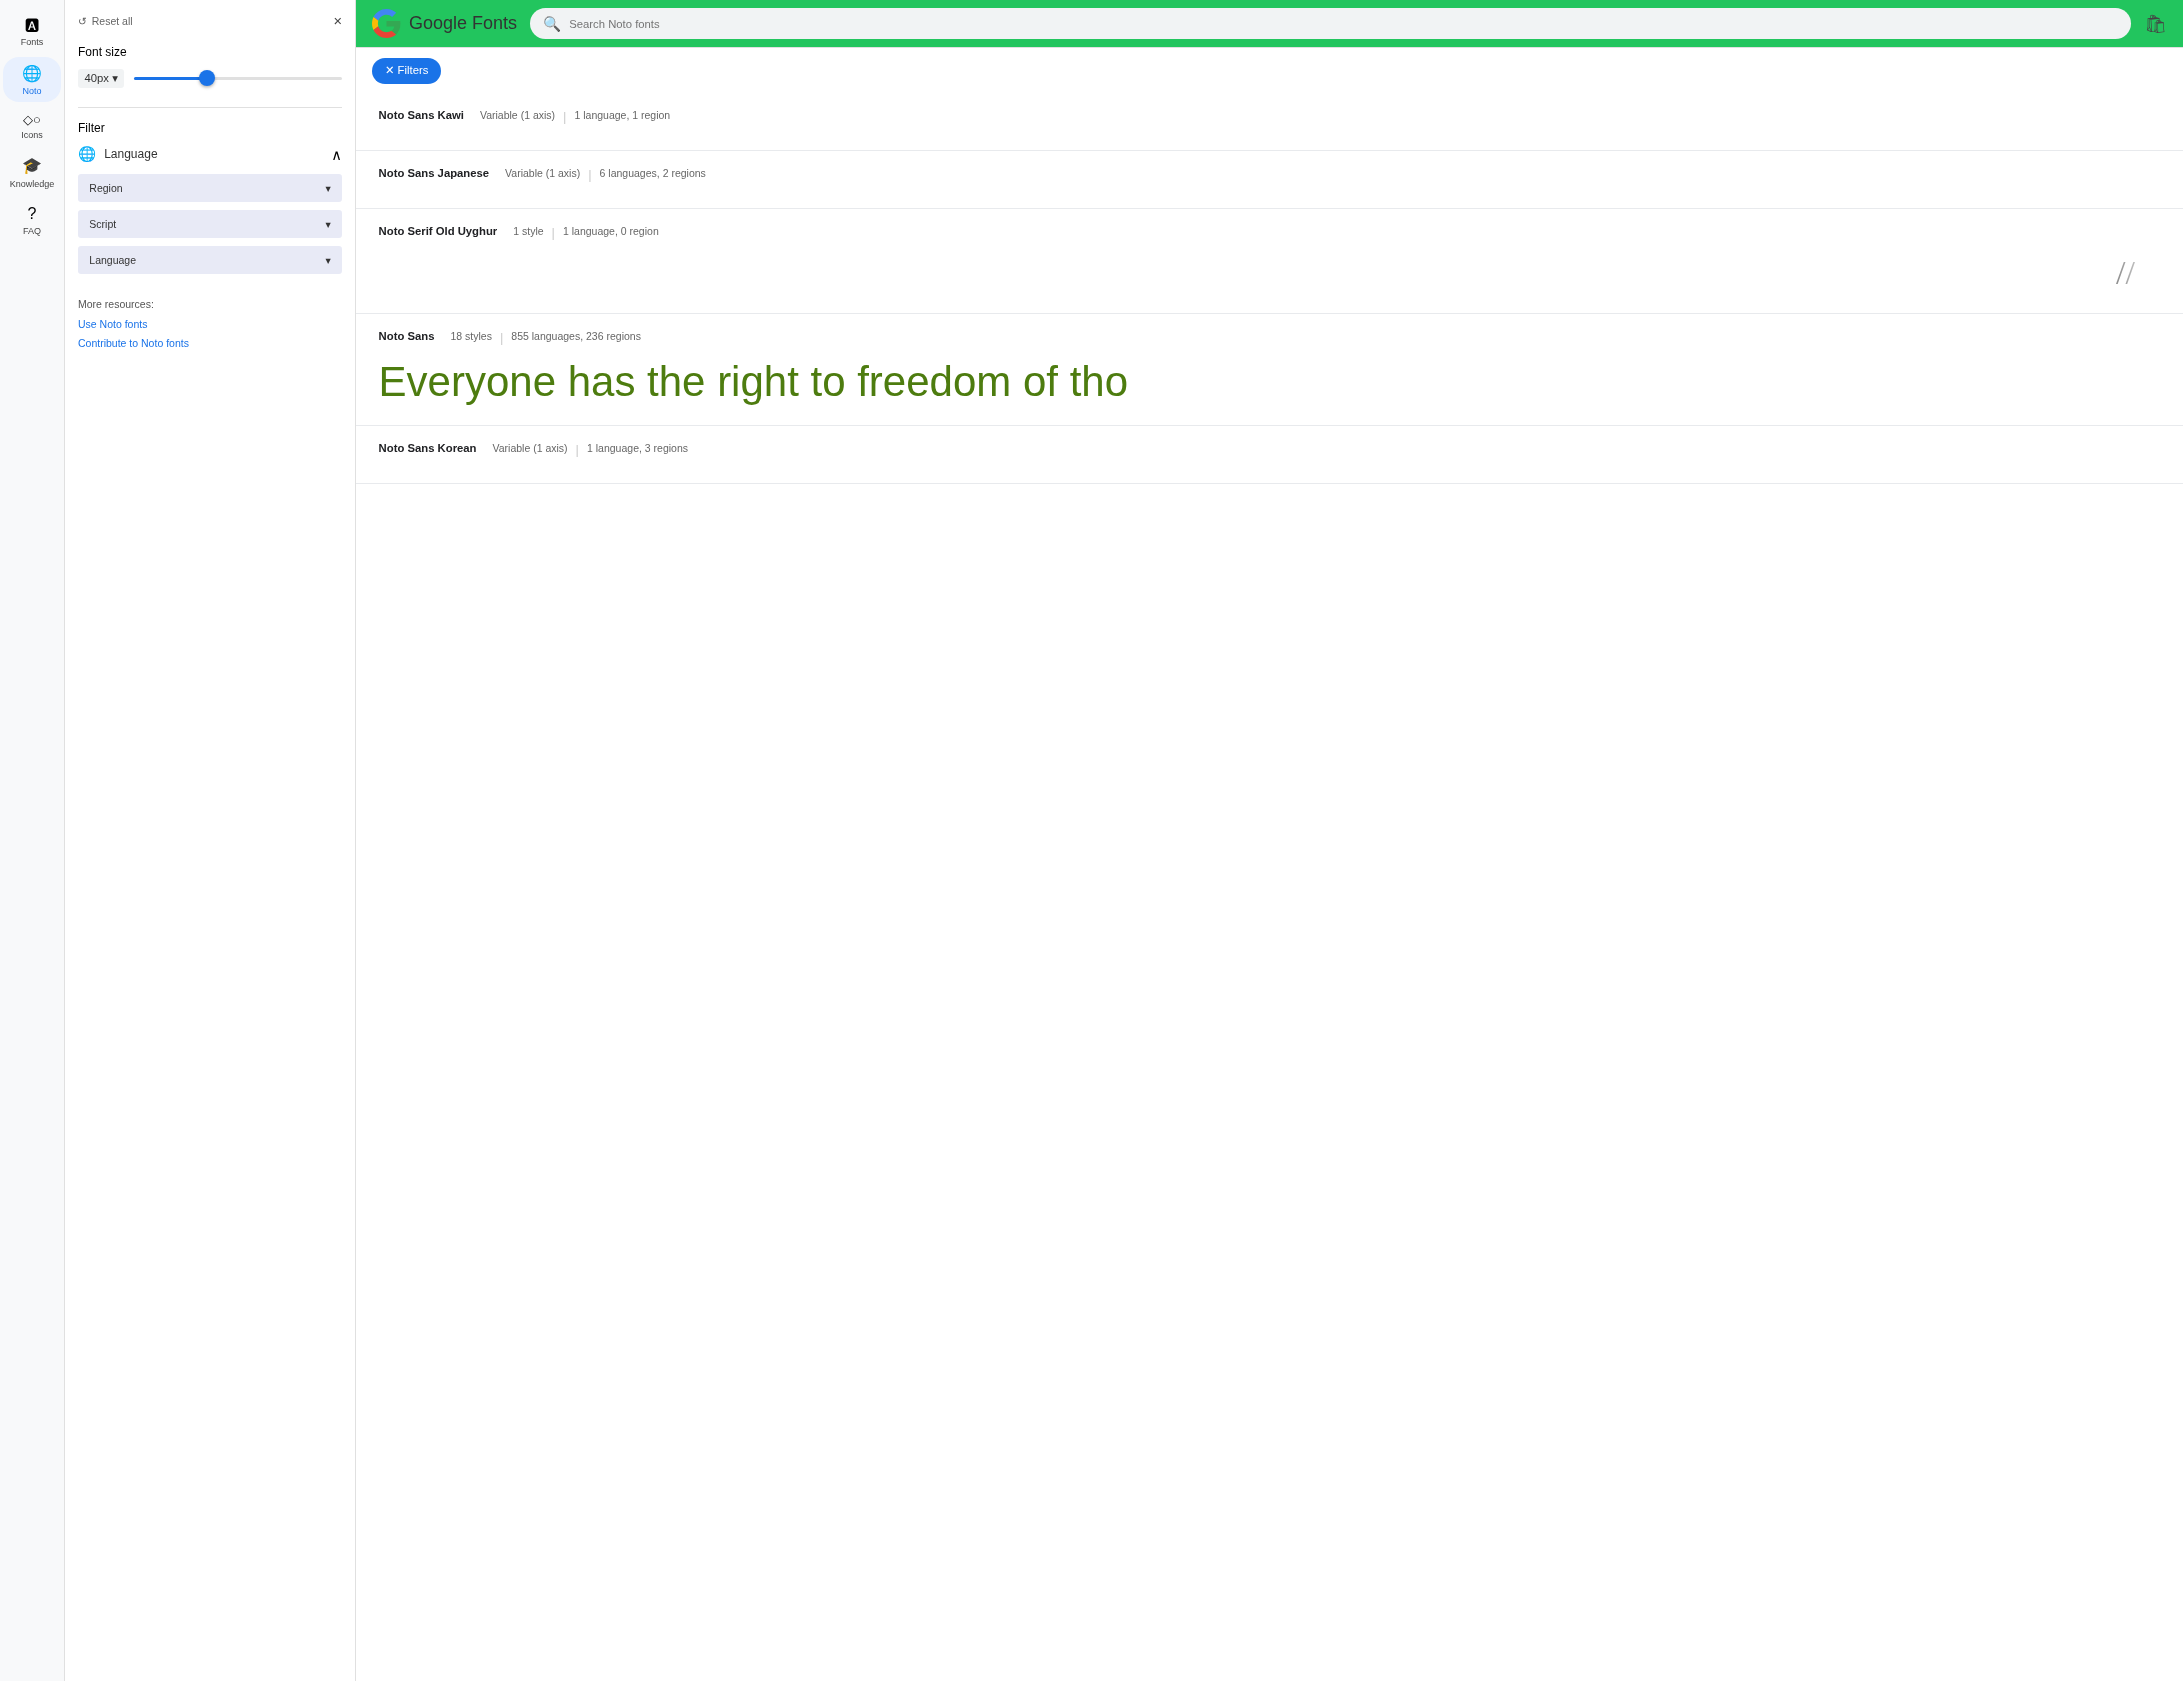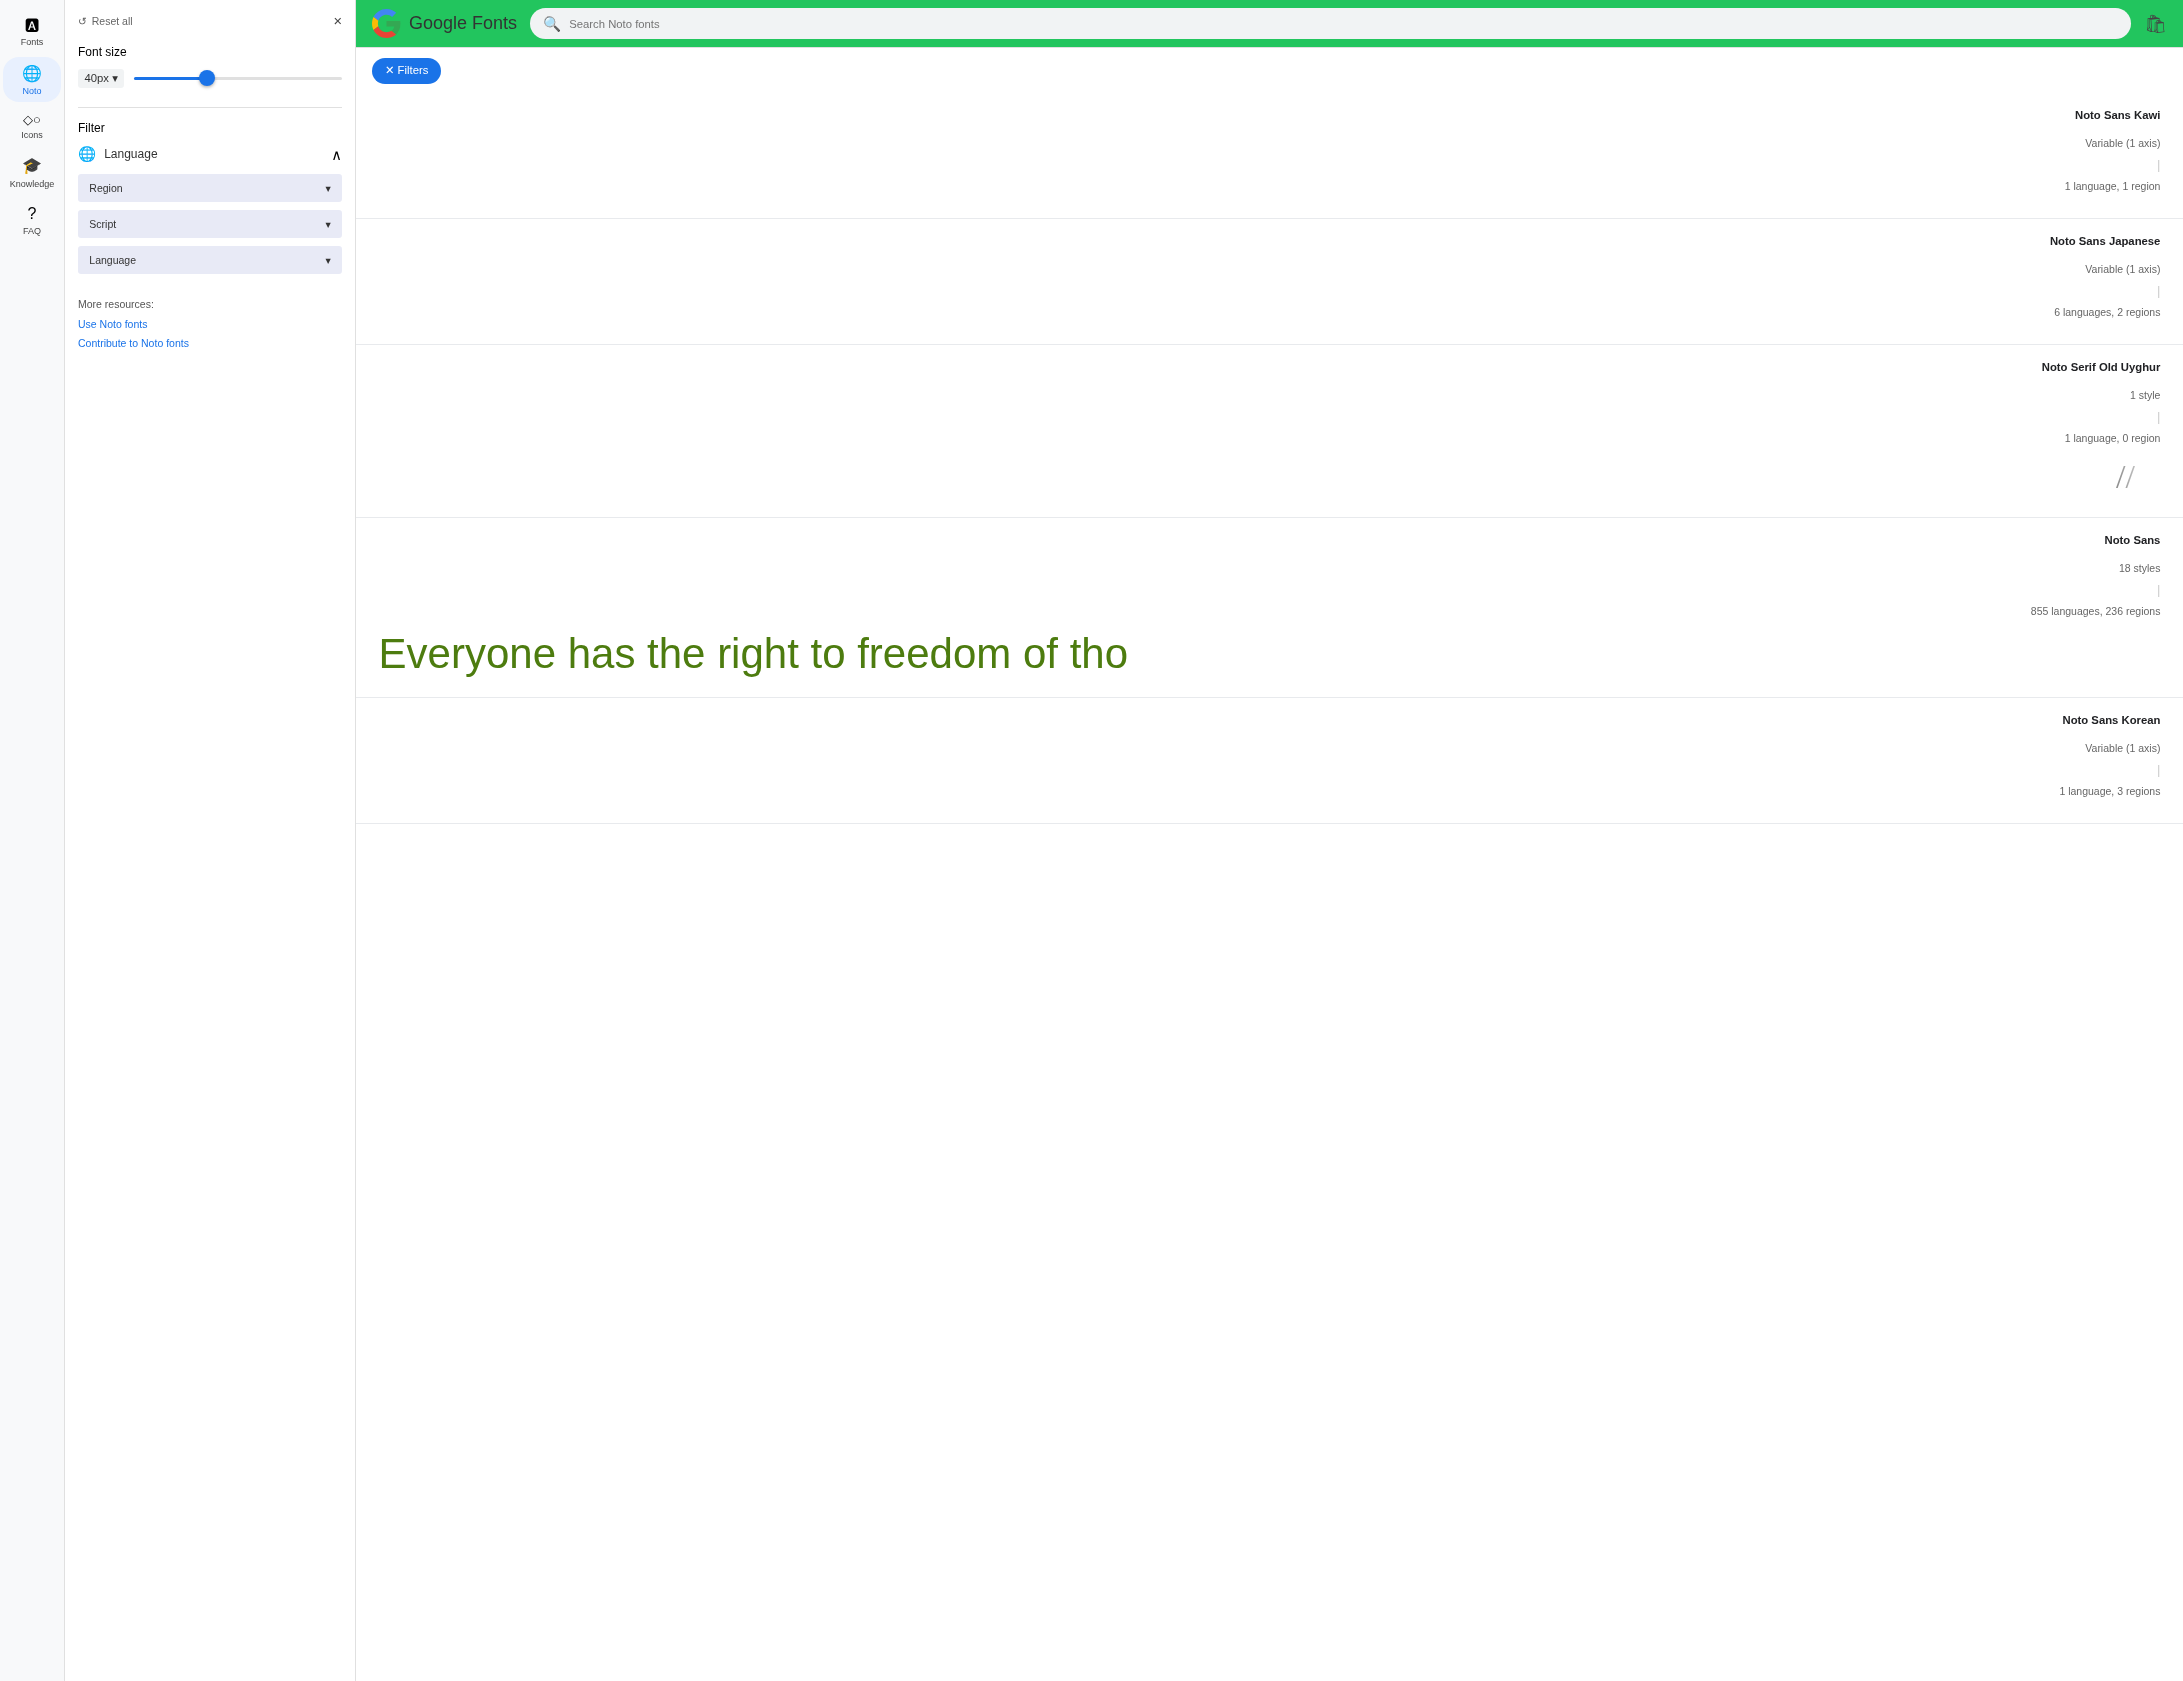--- a/index.html
+++ b/index.html
@@ -260,24 +260,23 @@
       flex: 1;
       overflow-y: auto;
       background: #fff;
     }
     .font-item {
       padding: 16px 22.6px 16px;
       border-bottom: 0.8px solid #e8eaed;
     }
     .font-item-header {
       display: flex;
-      align-items: flex-end;
+      align-items: flex-start;
       gap: 8px;
       margin-bottom: 9.7px;
-      flex-direction: column;
     }
     .font-name {
       font-size: 11.3px;
       font-weight: 600;
       color: #202124;
     }
     .font-meta-divider { color: #ccc; }
     .font-meta {
       font-size: 10.5px;
       color: #666;

